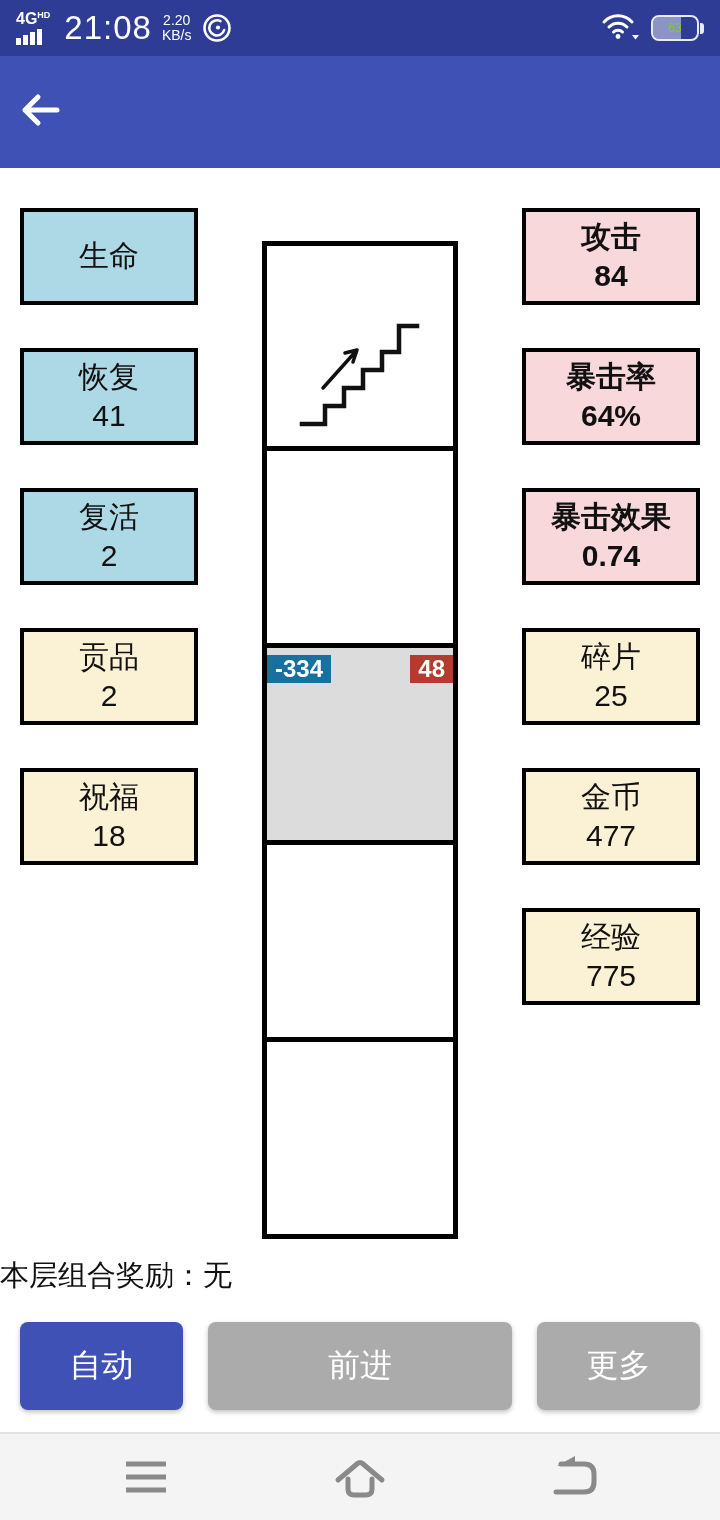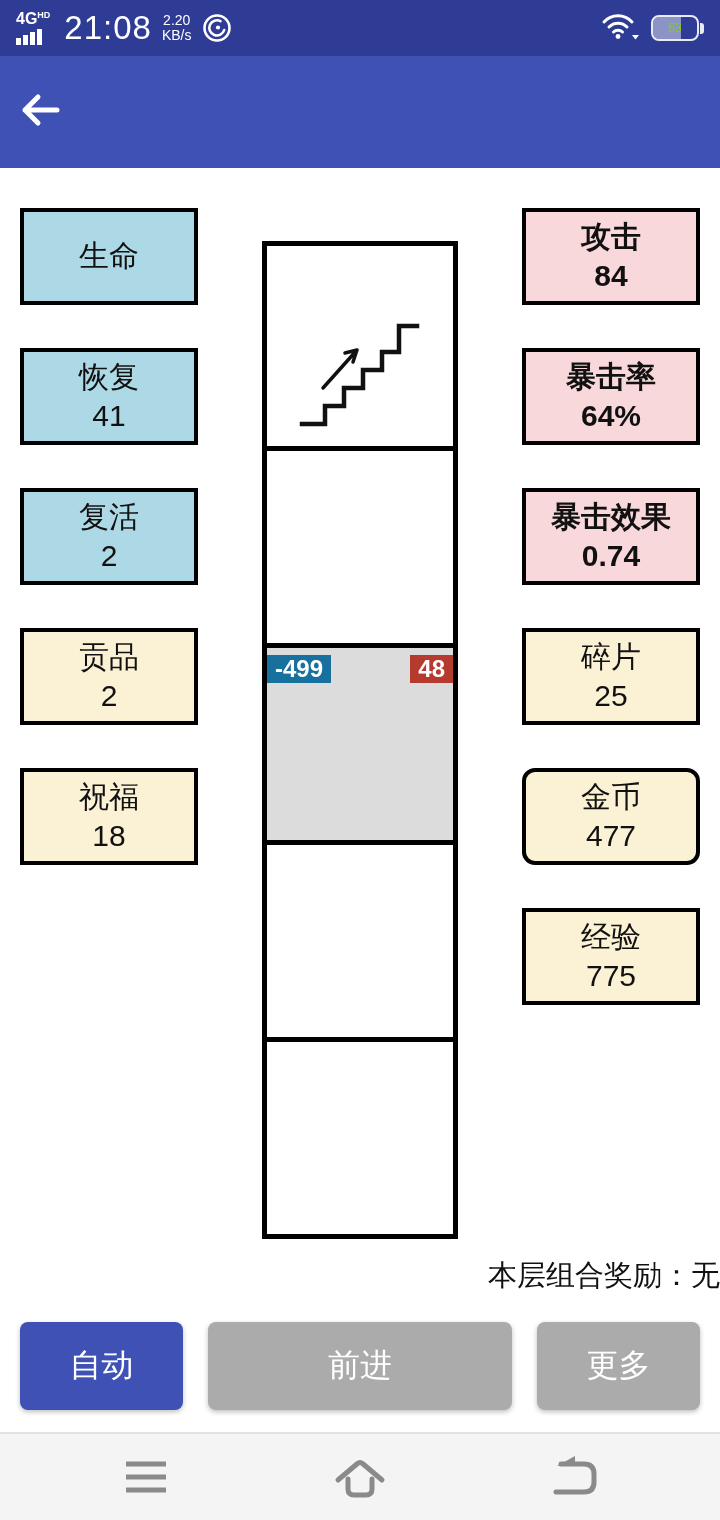--- a/index.html
+++ b/index.html
@@ -53,21 +53,21 @@
     line-height:1.15; gap:4px;
   }
   .stat-box .lbl, .stat-box .val { font-size:30px; color:#111; }
   .box-blue  { background:#ADD8E6; }
   .box-pink  { background:#F8D8DB;font-weight:bold; }
   .box-cream { background:#FBF1D5; }
 
   .l0{ left:20px; top:208px; } .l1{ left:20px; top:348px; } .l2{ left:20px; top:488px; }
   .l3{ left:20px; top:628px; } .l4{ left:20px; top:768px; }
   .r0{ left:522px; top:208px; } .r1{ left:522px; top:348px; } .r2{ left:522px; top:488px; }
-  .r3{ left:522px; top:628px; } .r4{ left:522px; top:768px;border-radius:13px; } .r5{ left:522px; top:908px; }
+  .r3{ left:522px; top:628px; } .r4{ left:522px; top:768px; } .r5{ left:522px; top:908px; }
 
   
   .track {
     position:absolute; left:262px; top:241px; width:196px; height:998px;
     border:5px solid #000; background:#fff;
     display:flex; flex-direction:column;
   }
   .cell { flex:1 1 0; border-bottom:5px solid #000; position:relative; background:#fff; }
   .cell:last-child { border-bottom:none; }
   .cell-exit { display:flex; flex-direction:column; align-items:center; justify-content:flex-end; padding-bottom:8px; }
@@ -77,21 +77,21 @@
   .badge {
     position:absolute; top:7px; height:28px;
     display:flex; align-items:center; padding:0 8px;
     color:#fff; font-size:24px; font-weight:bold;
   }
   .badge-damage { left:0; background:#17709D; }
   .badge-enemy  { right:0; background:#B43B2D; }
 
   .reward-line {
     position:absolute; top:1256px; left:0; width:720px;
-    text-align:right; font-size:29px; color:#111;
+    text-align:left; font-size:29px; color:#111;
   }
 
   
   .action-btn {
     position:absolute; top:1322px; height:88px;
     border:none; border-radius:8px; color:#fff; font-size:32px;
     font-family:inherit; display:flex; align-items:center; justify-content:center;
     box-shadow:0 2px 5px rgba(0,0,0,0.25); cursor:pointer;
   }
   .btn-auto    { left:20px;  width:163px; background:#3F51B5; }
@@ -209,21 +209,21 @@
 
 <div class="track">
   <div class="cell cell-exit">
     <svg width="122" height="118" viewBox="0 0 122 118" fill="none">
       <path d="M3 110 H26 V92 H45 V74 H64 V56 H83 V38 H100 V12 H118" stroke="#111" stroke-width="4.5" fill="none" stroke-linecap="square"></path>
       <path d="M24 74 L58 36 M58 36 L46 39 M58 36 L54 48" stroke="#111" stroke-width="3.5" fill="none" stroke-linecap="round"></path>
     </svg>
   </div>
   <div class="cell"></div>
   <div class="cell cell-active">
-    <span class="badge badge-damage">-499</span>
+    <span class="badge badge-damage">-334</span>
     <span class="badge badge-enemy">48</span>
   </div>
   <div class="cell"></div>
   <div class="cell"></div>
 </div>
 
 <div class="reward-line">本层组合奖励：无</div>
 
 <button class="action-btn btn-auto">自动</button>
 <button class="action-btn btn-forward">前进</button>

